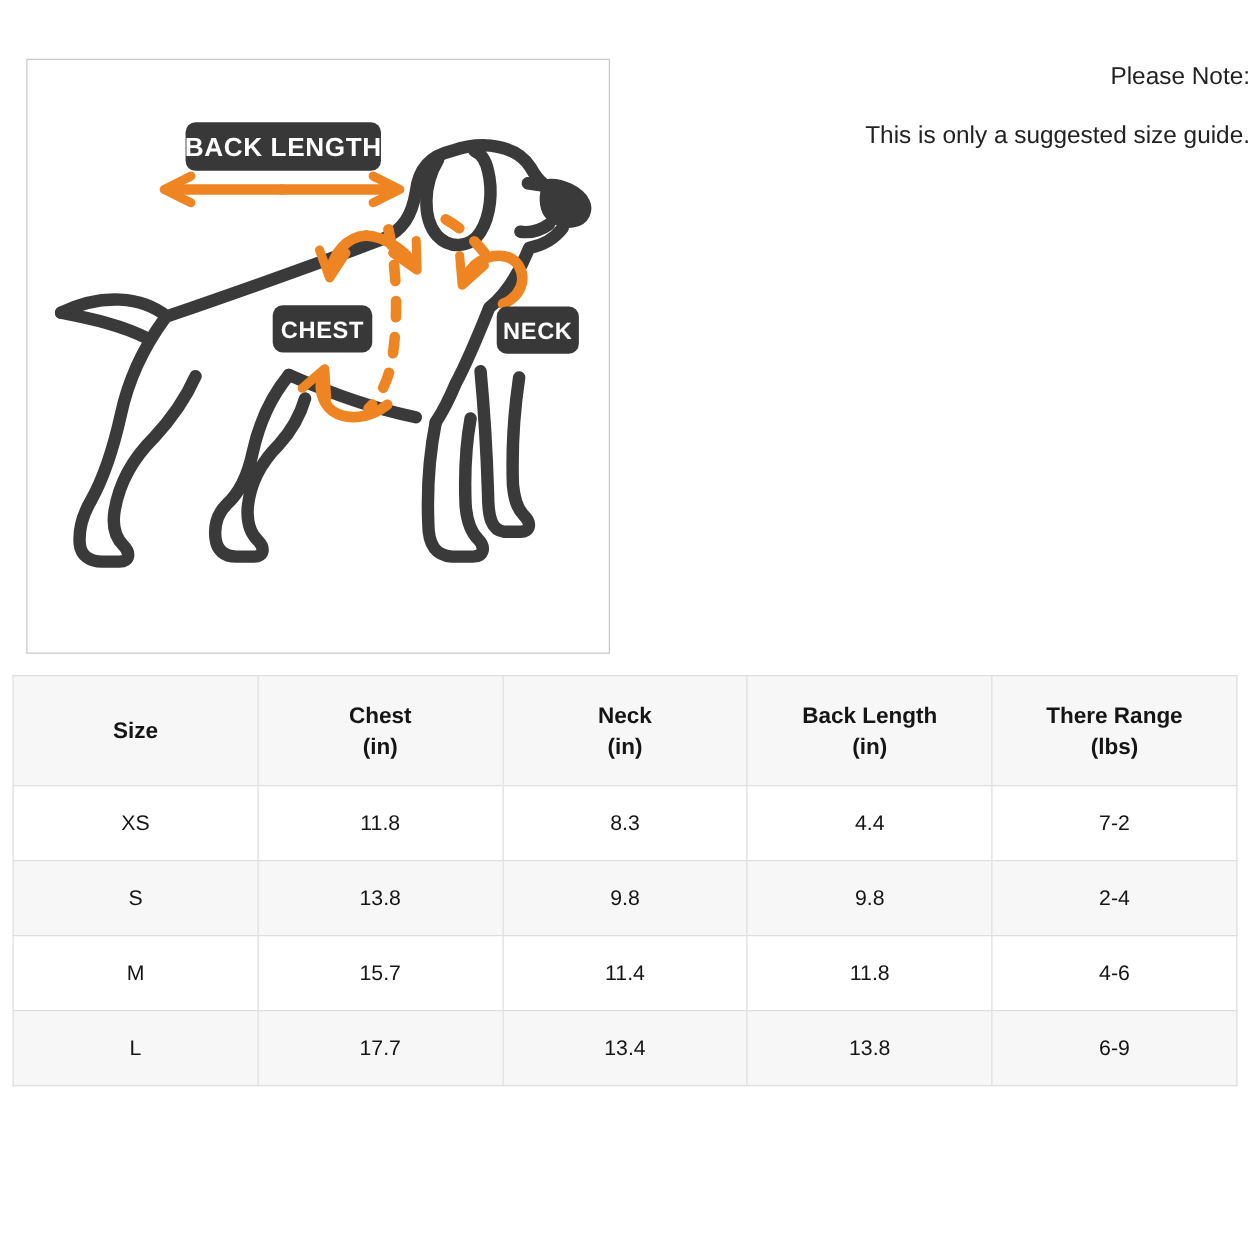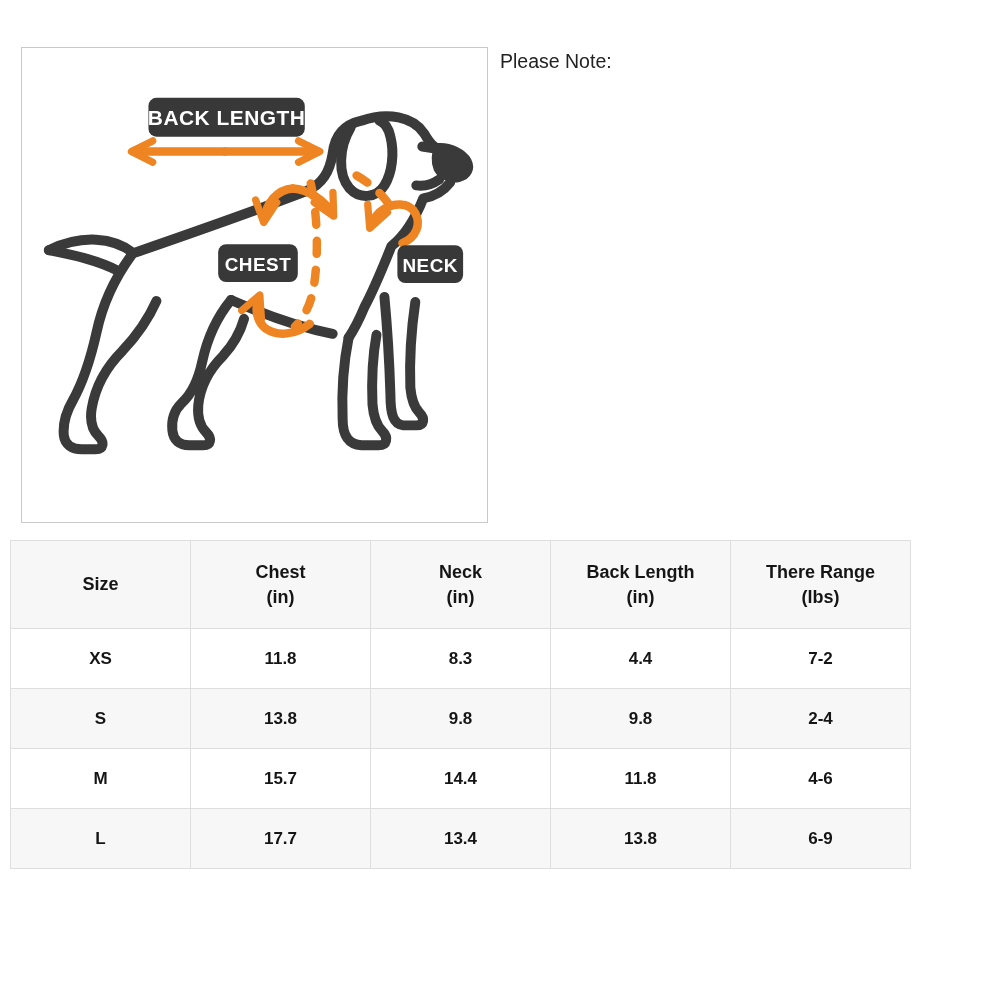--- a/index.html
+++ b/index.html
@@ -14,36 +14,36 @@
     position:absolute; left:21px; top:47px; width:467px; height:476px;
     border:1px solid #c9c9c9; background:#ffffff; box-sizing:border-box;
   }
   .dog-svg { width:100%; height:100%; display:block; }
 
   
   .notes {
     position:absolute; left:500px; top:38px; width:500px;
     font-size:19.5px; line-height:46.5px; color:#222222;
   }
-  .notes p { margin:0; }
+  .notes p { margin:0;text-align:right; }
 
   
   table.size-table {
-    position:absolute; left:10px; top:540px; width:901px;
+    position:absolute; left:10px; top:540px; width:980px;
     border-collapse:collapse; table-layout:fixed;
     font-family:"Liberation Sans", sans-serif;
   }
   .size-table th, .size-table td {
     border:1px solid #dedede; text-align:center; vertical-align:middle;
     color:#151515; padding:0;
   }
   .size-table th {
     height:87px; background:#f7f7f7; font-size:18px; font-weight:bold; line-height:25px;
   }
-  .size-table td { height:59px; font-size:17px; font-weight:bold; background:#ffffff; }
+  .size-table td { height:59px; font-size:17px; font-weight:normal; background:#ffffff; }
   .size-table tr.alt td { background:#f7f7f7; }
 
   .lbl-text { font-weight:bold; fill:#ffffff; font-family:"Liberation Sans", sans-serif; letter-spacing:0.5px; }
 </style>
 </head>
 <body>
 
 <div class="diagram-box">
   <svg class="dog-svg" viewBox="0 0 467 476">
     <defs>
@@ -84,20 +84,21 @@
       <rect x="197" y="197" width="80" height="38" rx="8" fill="#383838"></rect>
       <text x="237" y="223.5" text-anchor="middle" font-size="19" class="lbl-text">CHEST</text>
       <rect x="377" y="198" width="66" height="38" rx="8" fill="#383838"></rect>
       <text x="410" y="224.5" text-anchor="middle" font-size="19" class="lbl-text">NECK</text>
     </g>
   </svg>
 </div>
 
 <div class="notes">
   <p>Please Note:</p>
+  <p>This is only a suggested size guide.</p>
 </div>
 
 <table class="size-table">
   <colgroup>
       <col>
       <col>
       <col>
       <col>
       <col>
     </colgroup>
@@ -136,21 +137,21 @@
     <tr class="alt">
       <td>S</td>
       <td>13.8</td>
       <td>9.8</td>
       <td>9.8</td>
       <td>2-4</td>
     </tr>
     <tr>
       <td>M</td>
       <td>15.7</td>
-      <td>14.4</td>
+      <td>11.4</td>
       <td>11.8</td>
       <td>4-6</td>
     </tr>
     <tr class="alt">
       <td>L</td>
       <td>17.7</td>
       <td>13.4</td>
       <td>13.8</td>
       <td>6-9</td>
     </tr>

